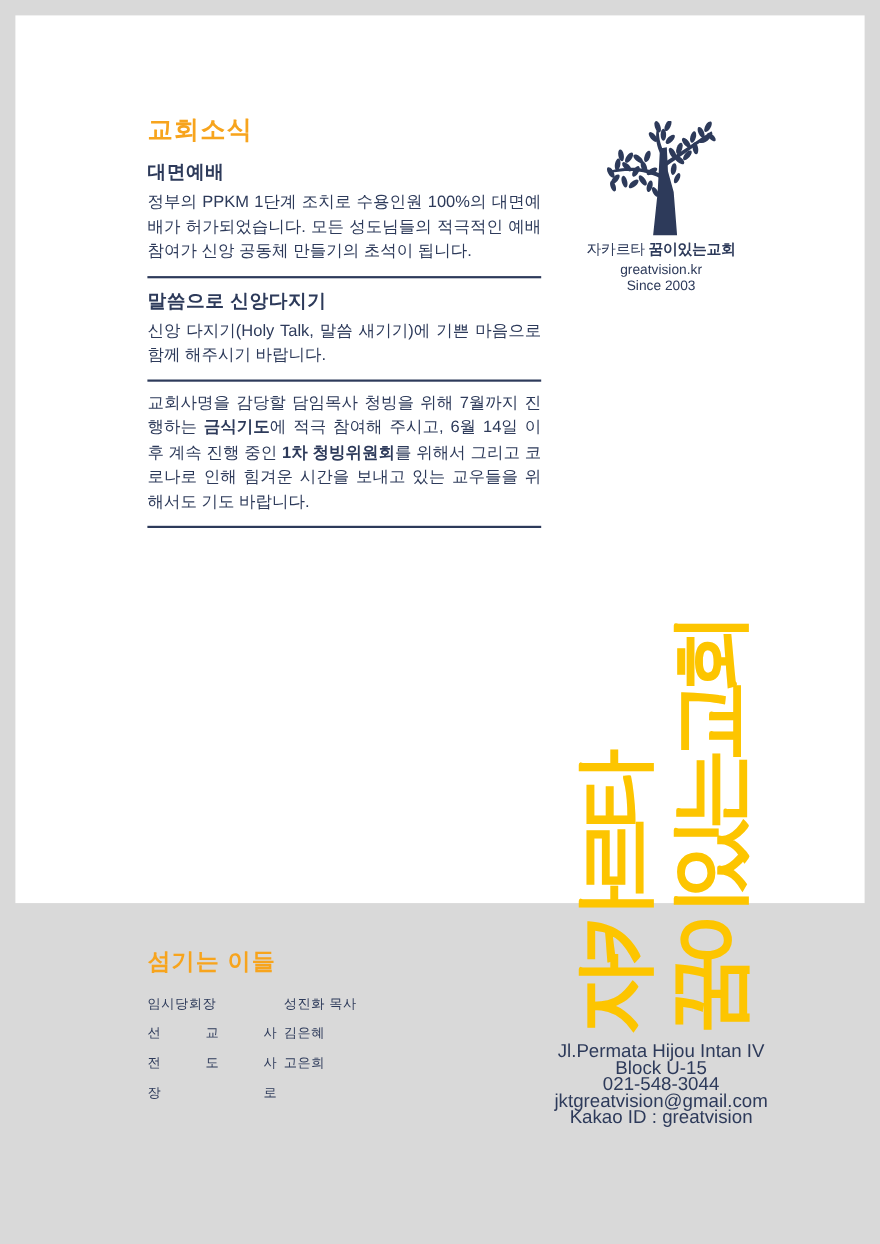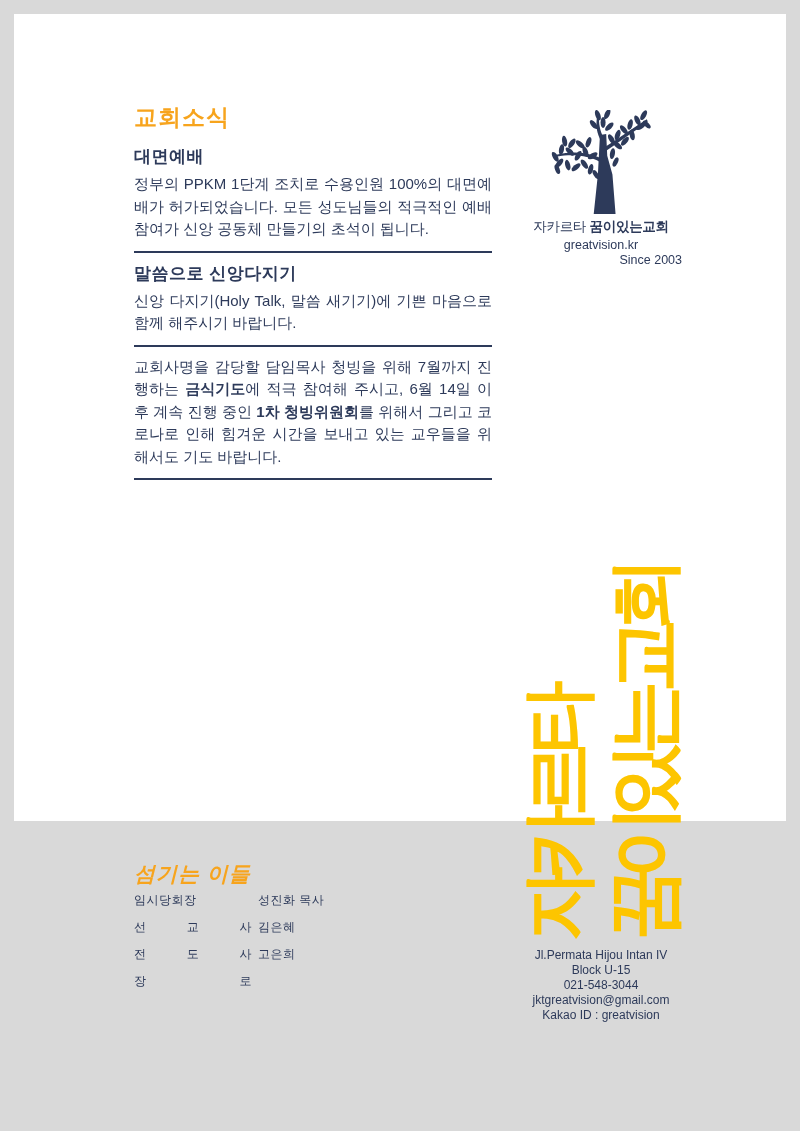--- a/index.html
+++ b/index.html
@@ -44,59 +44,59 @@
 
   
   .logo{
     position:absolute;left:506px;top:96px;width:162px;
     text-align:center;
   }
   .logo svg{display:block;margin:0 auto 4px auto;}
   .logo-name{font-size:13.5px;color:var(--navy);letter-spacing:-.3px;}
   .logo-name .bold{font-weight:bold;}
   .logo-web{font-size:12.5px;color:var(--navy);margin-top:2px;}
-  .logo-since{font-size:12.5px;color:var(--navy);margin-top:1px;text-align:right;}
+  .logo-since{font-size:12.5px;color:var(--navy);margin-top:1px;}
 
   
   .banner{position:absolute;left:501px;top:541px;width:172px;height:385px;}
   .banner-rot{
     position:absolute;left:50%;top:50%;
     width:385px;height:172px;
     transform:translate(-50%,-50%) rotate(-90deg);
     color:var(--yellow);
     font-weight:bold;
     font-size:74px;
     letter-spacing:-12px;
     line-height:86px;
     white-space:nowrap;
     text-align:left;
   }
 
   
   .servants{position:absolute;left:120px;top:846px;width:370px;}
   .servants-heading{
     font-size:21px;font-weight:bold;color:var(--accent);
-    letter-spacing:1px;margin-bottom:4px;font-style:italic;
+    letter-spacing:1px;margin-bottom:16px;
   }
   .servant-row{
     display:flex;align-items:baseline;
     font-size:12px;color:var(--navy);
     margin-bottom:10px;letter-spacing:.5px;
   }
   .servant-role{
     width:118px;margin-right:6px;display:flex;flex-shrink:0;
   }
   .servant-role.spread{justify-content:space-between;}
   .servant-role:not(.spread){justify-content:flex-start;}
   .servant-names{white-space:pre-wrap;}
 
   
   .contact{
     position:absolute;left:474px;top:934px;width:226px;
-    text-align:center;font-size:12px;line-height:15px;
+    text-align:center;font-size:17px;line-height:15px;
     color:var(--navy);
   }
 </style>
 </head>
 <body>
 
 <div class="page">
 
   <section class="news">
     <h1 class="news-heading">교회소식</h1>

